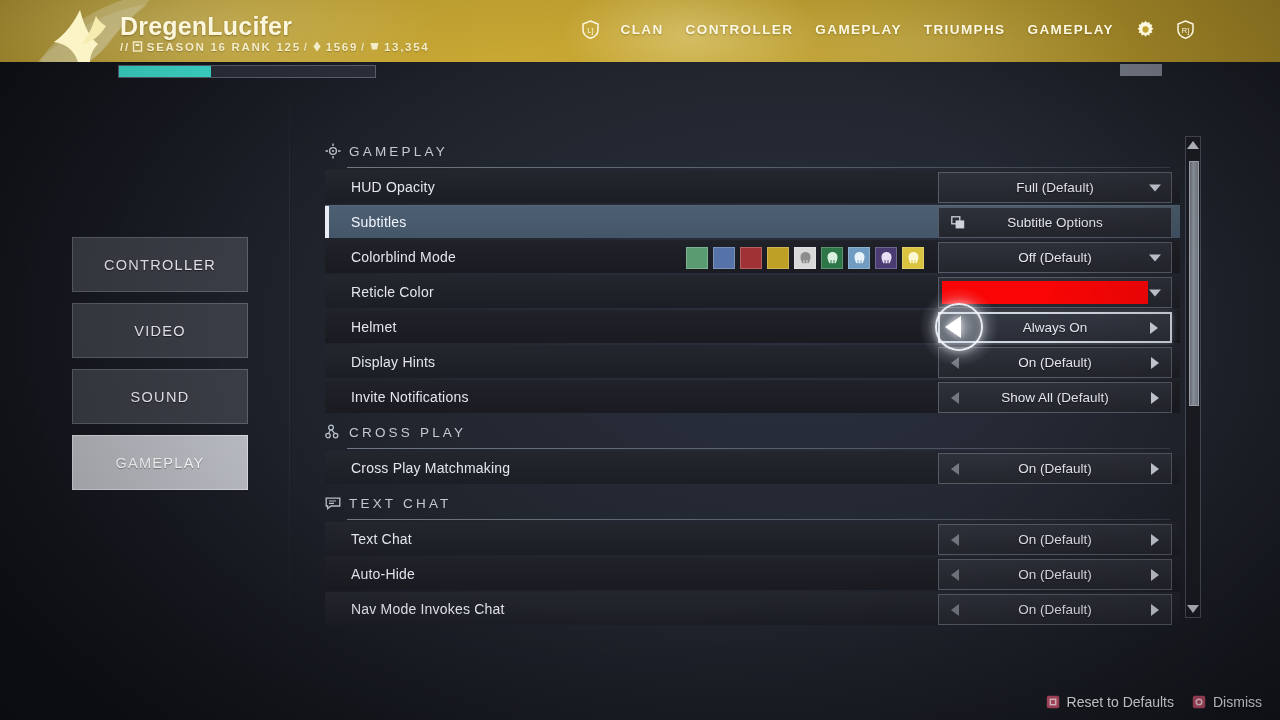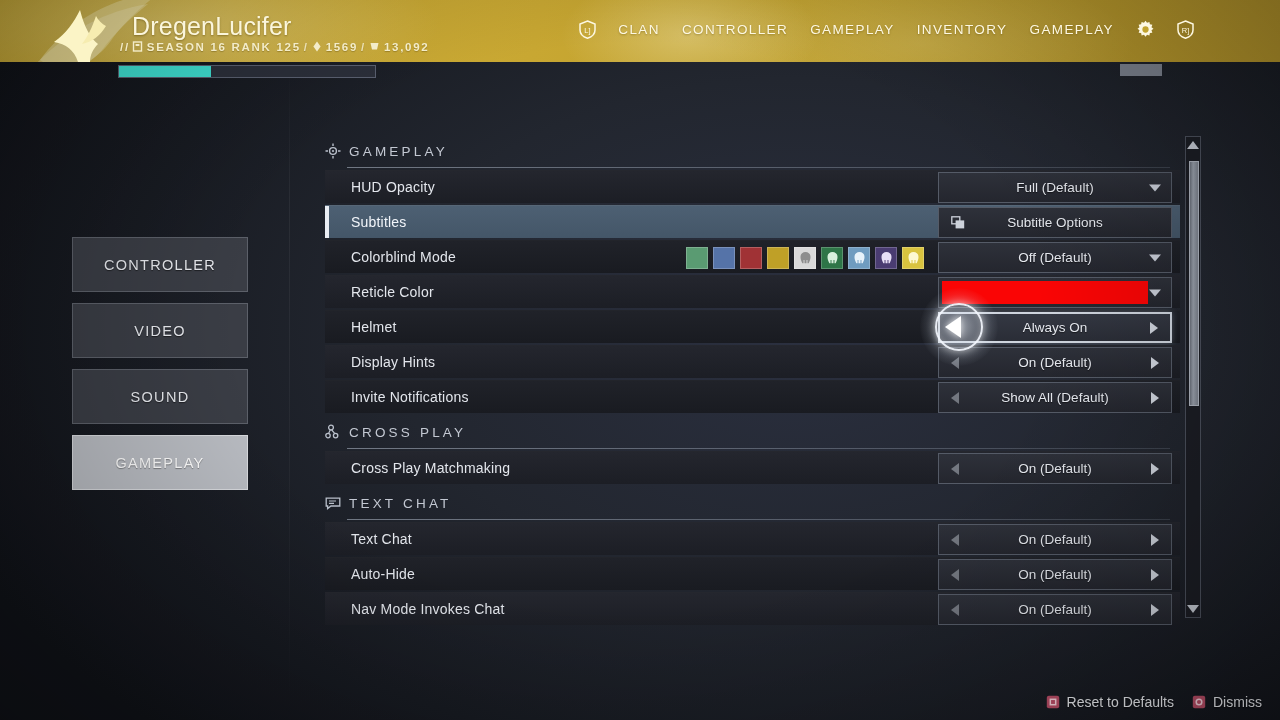--- a/index.html
+++ b/index.html
@@ -42,43 +42,42 @@
   .banner-sheen {
     position: absolute; left: 560px; top: -30px; width: 260px; height: 130px;
     background: radial-gradient(ellipse at center, rgba(255,250,215,0.32), rgba(255,250,215,0) 70%);
   }
   .emblem {
     position: absolute; left: 44px; top: 6px; width: 74px; height: 74px;
     z-index: 3;
   }
   .player-name {
     position: absolute; left: 120px; top: 12px;
-    font-size: 25px; font-weight: normal; color: #fbf6dc;
+    font-size: 25px; font-weight: bold; color: #fbf6dc;
     letter-spacing: 0.2px;
     text-shadow: 0 1px 2px rgba(80,60,0,0.45);
     z-index: 3;
-    margin-left: 12px;
   }
   .player-sub {
     position: absolute; left: 120px; top: 41px;
     font-size: 11.5px; color: #f3ecc9; letter-spacing: 1.7px;
     font-weight: bold;
     display: flex; align-items: center; gap: 2px;
     text-shadow: 0 1px 1px rgba(80,60,0,0.35);
     z-index: 3;
   }
   .player-sub .slash { opacity: 0.85; padding: 0 1px; }
   .mini-ico { display:inline-block; vertical-align: middle; margin: 0 2px 1px 0; }
 
   .topnav {
     position: absolute; right: 86px; top: 20px;
     display: flex; align-items: center; gap: 22px; z-index: 4;
   }
   .topnav .navitem {
-    font-size: 13.5px; letter-spacing: 1.4px; color: #fdf8e2; font-weight: normal;
+    font-size: 13.5px; letter-spacing: 1.4px; color: #fdf8e2; font-weight: bold;
     text-shadow: 0 1px 2px rgba(90,70,0,0.4);
     cursor: pointer; white-space: nowrap;
   }
   .badge-ico {
     width: 17px; height: 19px; display:block;
   }
   .gear-ico { width: 19px; height: 19px; display:block; }
 
   
   .xp-row { position: absolute; left: 0; top: 62px; width: 1280px; height: 22px; }
@@ -278,32 +277,32 @@
       <span>SEASON 16 RANK 125</span>
       <span class="slash">/</span>
       <svg class="mini-ico" width="10" height="11" viewBox="0 0 10 11">
         <path d="M5 0.5 L8.6 5.5 L5 10.5 L1.4 5.5 Z" fill="#f3ecc9"></path>
       </svg>
       <span>1569</span>
       <span class="slash">/</span>
       <svg class="mini-ico" width="11" height="11" viewBox="0 0 11 11">
         <path d="M1.5 2 H9.5 L8 8.5 H3 Z" fill="#f3ecc9"></path>
       </svg>
-      <span><span>13,092</span></span>
+      <span><span>13,354</span></span>
     </div>
 
     <div class="topnav">
       <svg class="badge-ico" viewBox="0 0 17 19">
         <path d="M8.5 1 L16 4 V10 C16 14 12.5 17 8.5 18.2 C4.5 17 1 14 1 10 V4 Z" fill="none" stroke="#fdf8e2" stroke-width="1.5"></path>
         <text x="8.5" y="12.6" font-size="7.5" fill="#fdf8e2" text-anchor="middle" font-family="Liberation Sans, sans-serif">L]</text>
       </svg>
       <div class="navitem">CLAN</div>
       <div class="navitem">CONTROLLER</div>
       <div class="navitem">GAMEPLAY</div>
-      <div class="navitem">INVENTORY</div>
+      <div class="navitem">TRIUMPHS</div>
       <div class="navitem">GAMEPLAY</div>
       <svg class="gear-ico" viewBox="0 0 20 20">
         <path d="M10 0.8 l1.6 2.1 2.5-0.9 0.5 2.6 2.6 0.5 -0.9 2.5 2.1 1.6 -2.1 1.6 0.9 2.5 -2.6 0.5 -0.5 2.6 -2.5-0.9 -1.6 2.1 -1.6-2.1 -2.5 0.9 -0.5-2.6 -2.6-0.5 0.9-2.5 -2.1-1.6 2.1-1.6 -0.9-2.5 2.6-0.5 0.5-2.6 2.5 0.9 Z" fill="#fdf8e2"></path>
         <circle cx="10" cy="10" r="3.3" fill="#c2a32f"></circle>
       </svg>
       <svg class="badge-ico" viewBox="0 0 17 19">
         <path d="M8.5 1 L16 4 V10 C16 14 12.5 17 8.5 18.2 C4.5 17 1 14 1 10 V4 Z" fill="none" stroke="#fdf8e2" stroke-width="1.5"></path>
         <text x="8.5" y="12.6" font-size="7.5" fill="#fdf8e2" text-anchor="middle" font-family="Liberation Sans, sans-serif">R]</text>
       </svg>
     </div>

